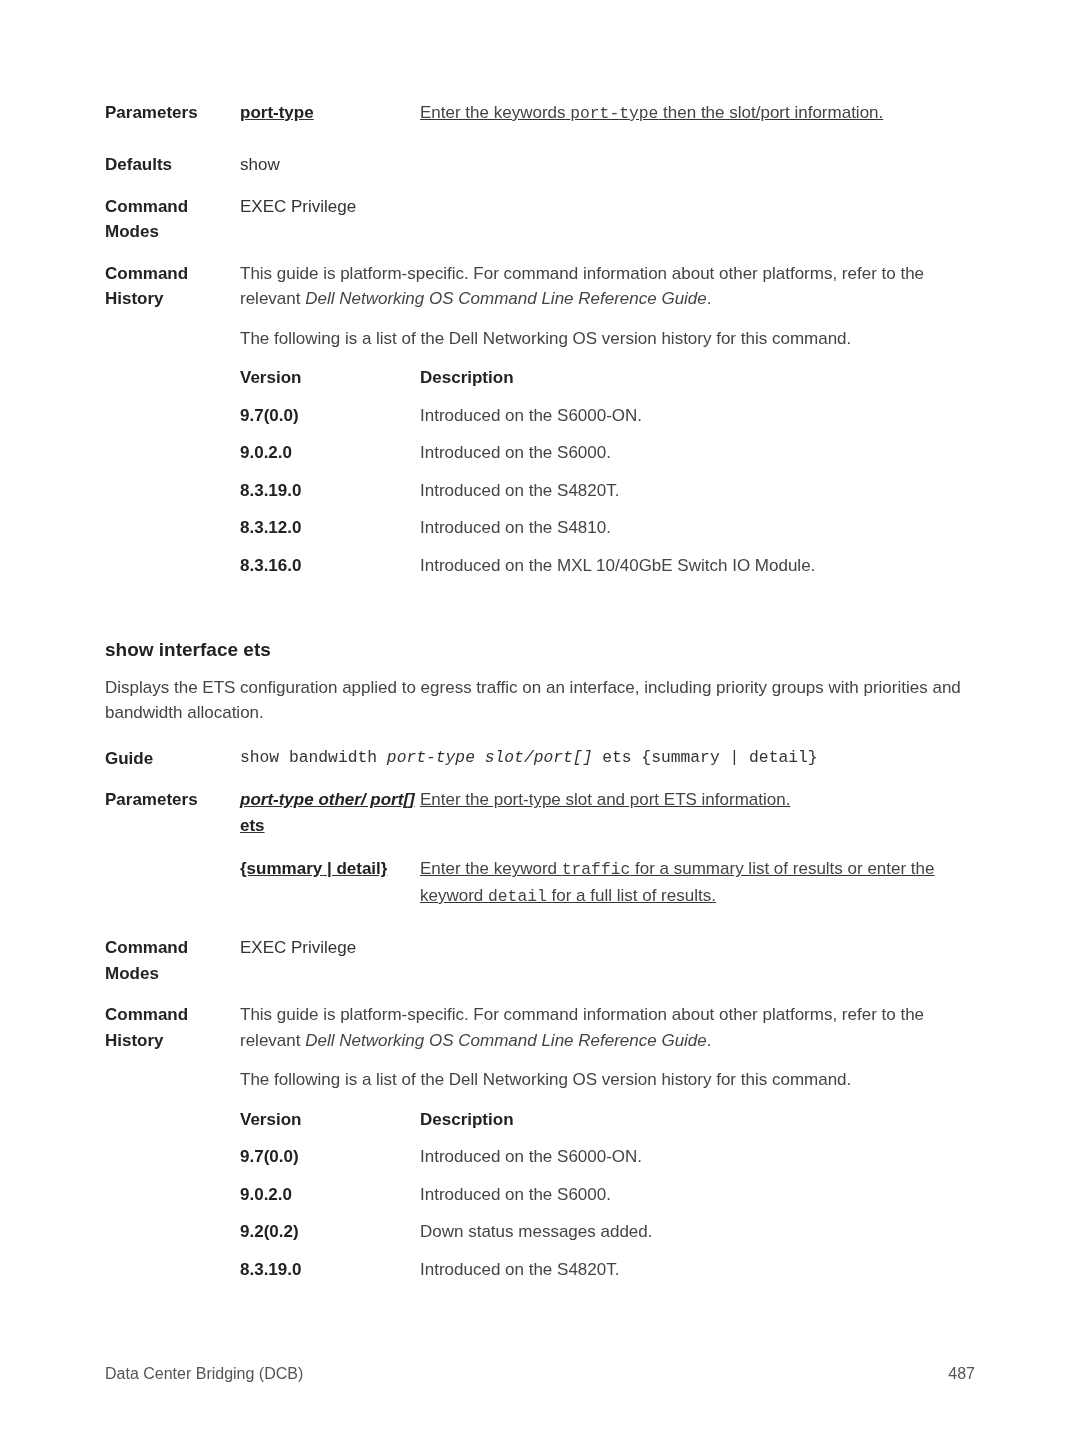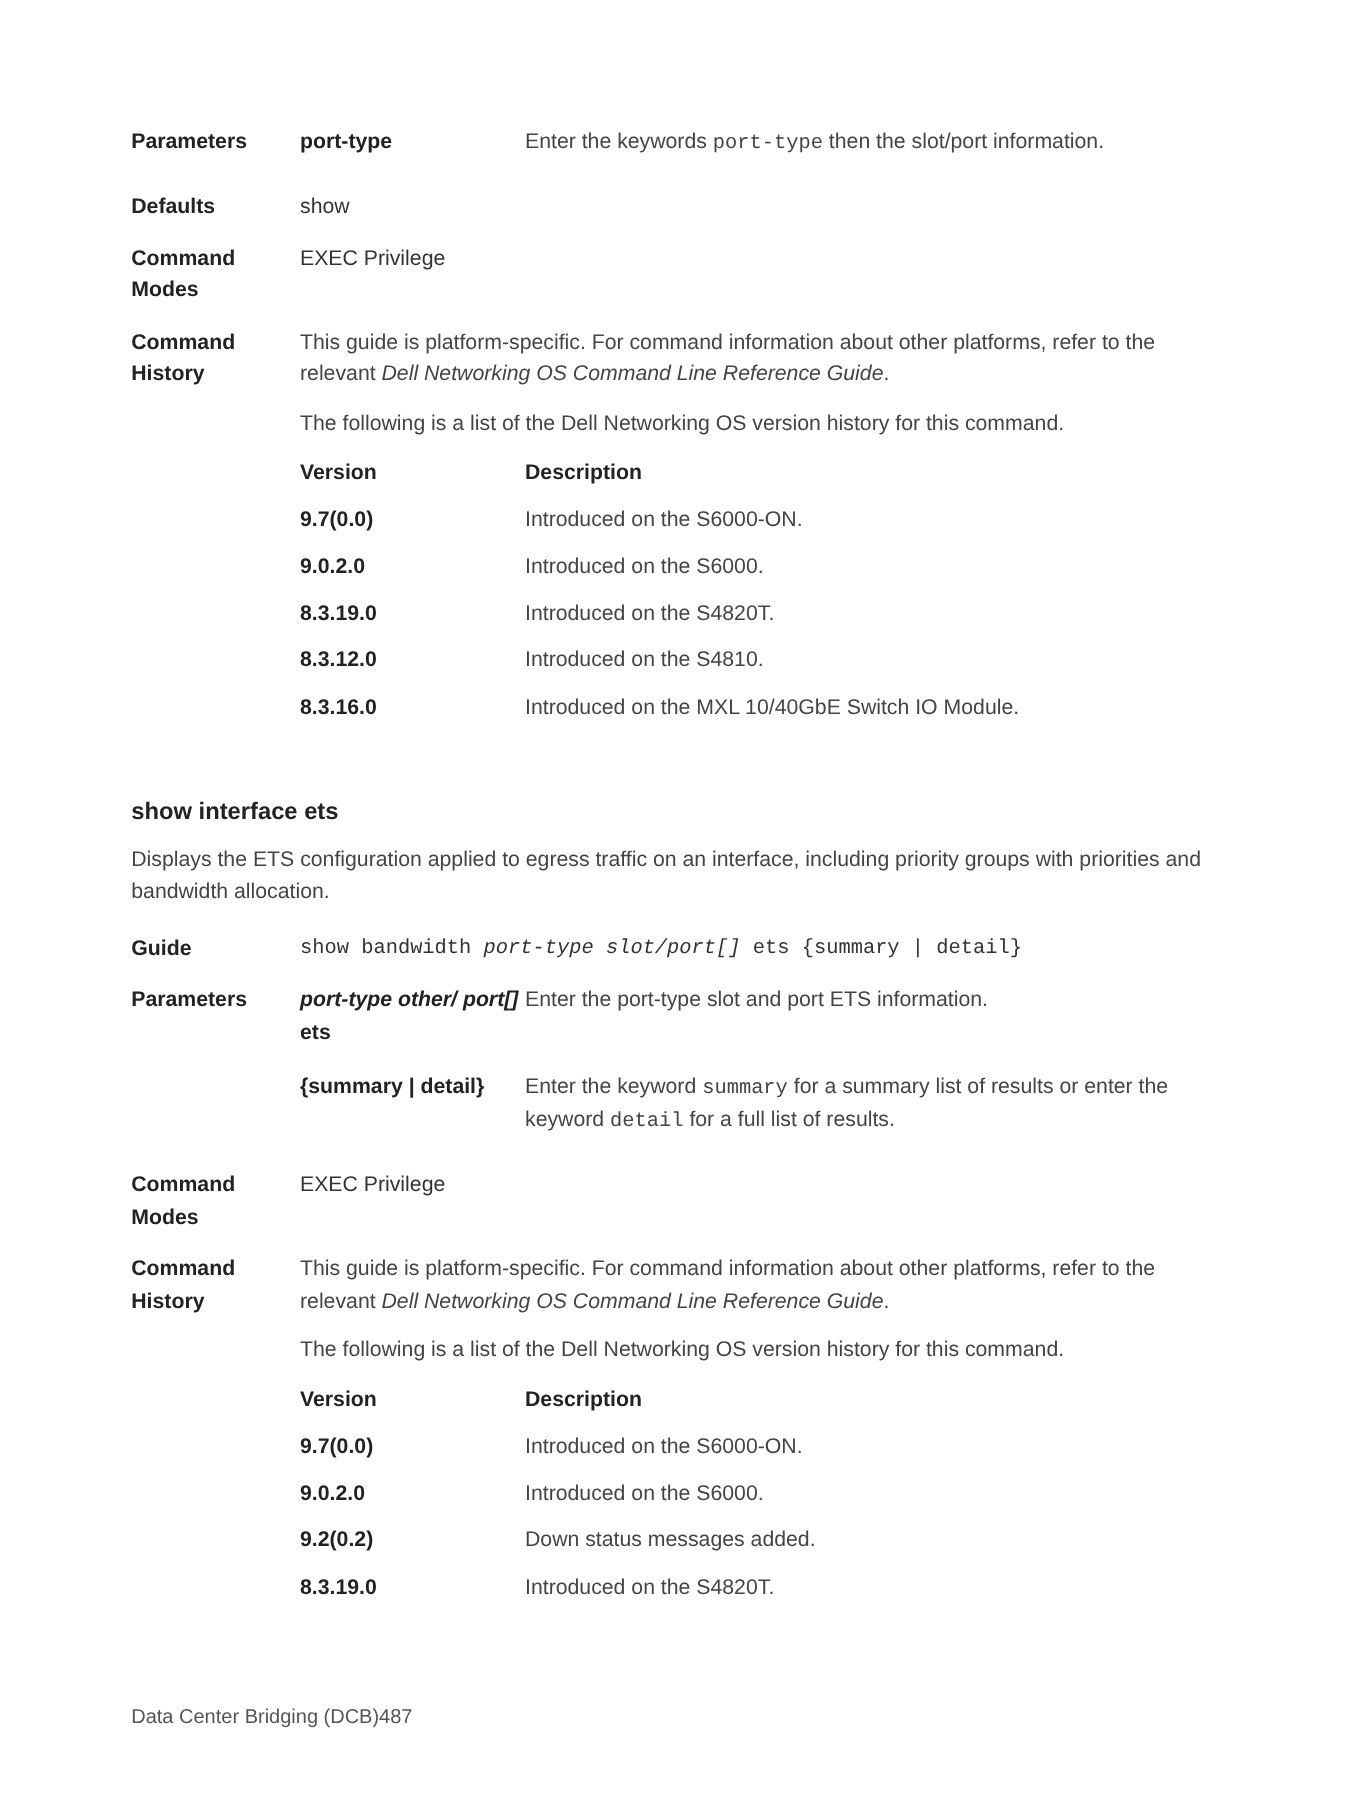--- a/index.html
+++ b/index.html
@@ -26,20 +26,21 @@
   flex: 0 0 135px;
   font-weight: 600;
   color: #222;
   font-size: 17px;
 }
 .def-body {
   flex: 1;
 }
 .param-row {
   display: flex;
+  text-decoration: underline;
 }
 .param-term {
   flex: 0 0 180px;
   font-weight: 600;
   color: #222;
 }
 .param-term-italic {
   font-style: italic;
 }
 .param-desc {
@@ -86,20 +87,21 @@
 }
 .gap {
   height: 10px;
 }
 .footer {
   position: absolute;
   bottom: 48px;
   left: 105px;
   right: 105px;
   display: flex;
+  justify-content: space-between;
   font-size: 16px;
   color: #555;
 }
 </style>
 </head>
 <body>
 
 <div class="page">
 
   <div class="def-row">
@@ -178,21 +180,21 @@
     <div class="def-body">
       <div class="param-row" style="margin-bottom:18px">
         <div class="param-term">
           <span class="param-term-italic">port-type other/ port[]</span><span> ets</span>
         </div>
         <div class="param-desc">Enter the port-type slot and port ETS information.</div>
       </div>
       <div class="param-row">
         <div class="param-term">{summary | detail}</div>
         <div class="param-desc">
-          <span>Enter the keyword </span><span class="mono">summary</span><span> for a summary list of results or enter the keyword </span><span class="mono">detail</span><span> for a full list of results.</span>
+          <span>Enter the keyword </span><span class="mono">traffic</span><span> for a summary list of results or enter the keyword </span><span class="mono">detail</span><span> for a full list of results.</span>
         </div>
       </div>
     </div>
   </div>
 
   <div class="gap"></div>
 
   <div class="def-row">
     <div class="def-label">Command Modes</div>
     <div class="def-body">EXEC Privilege</div>

